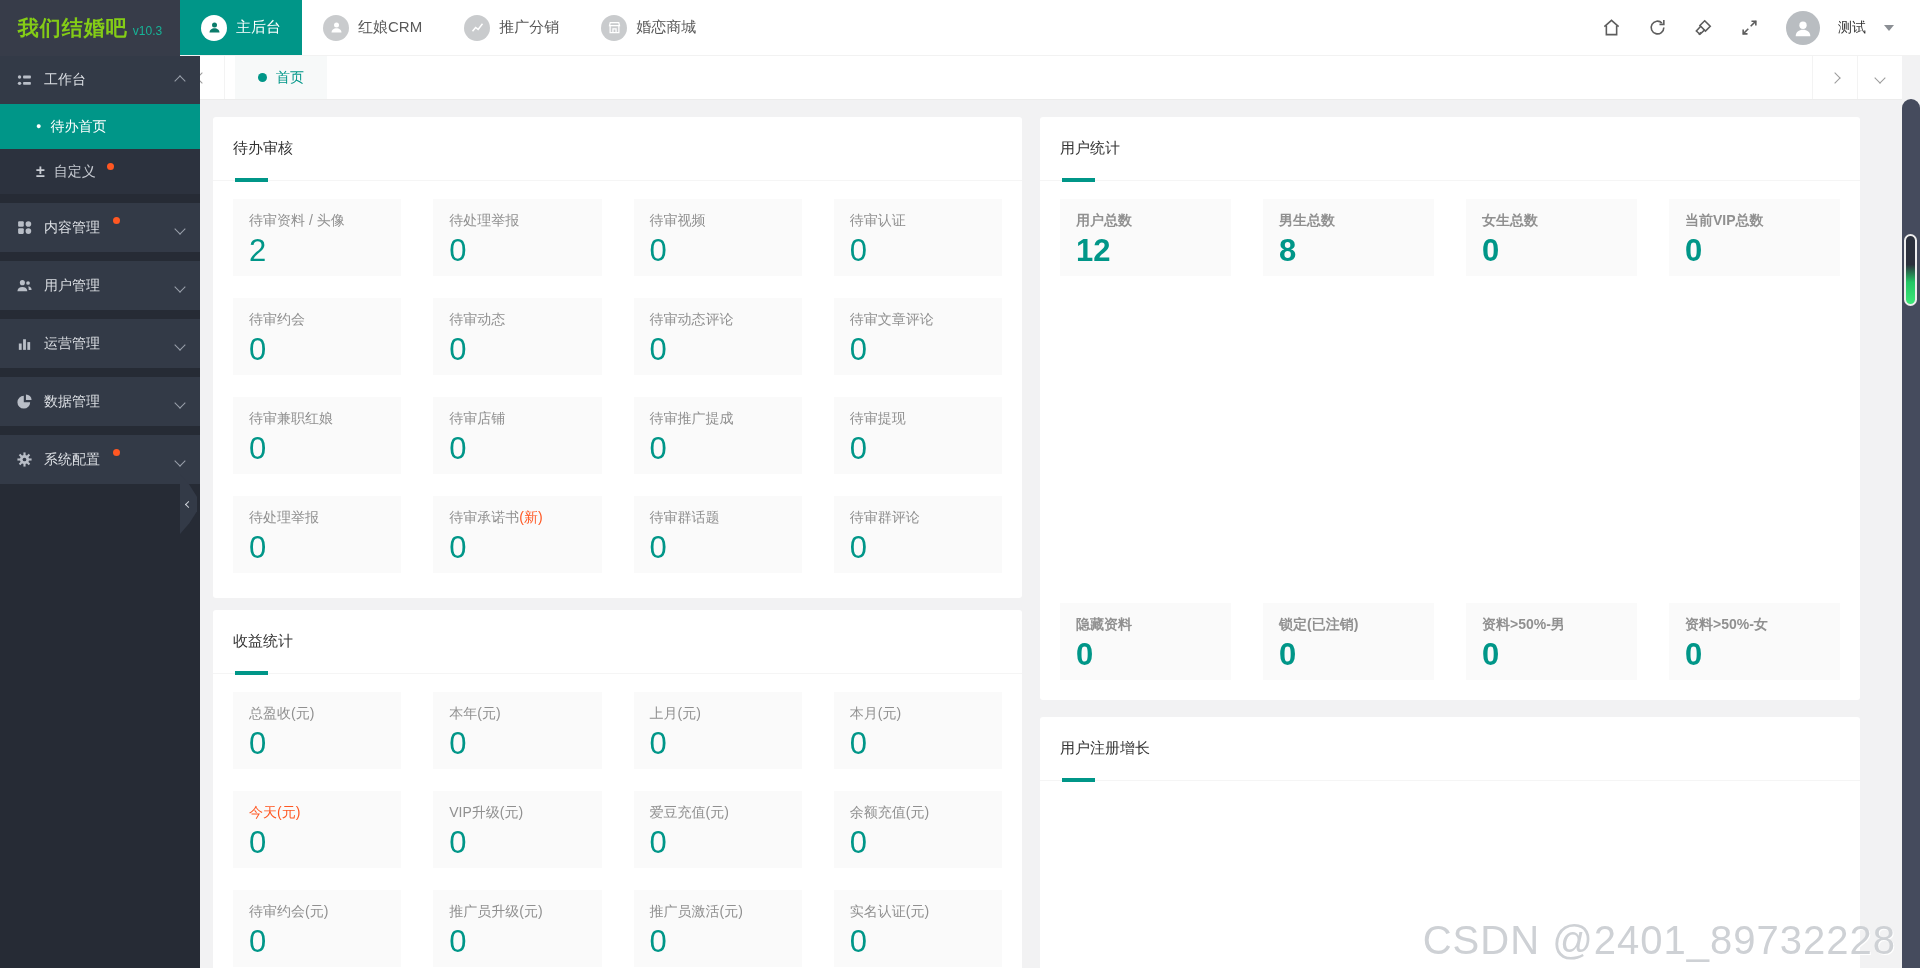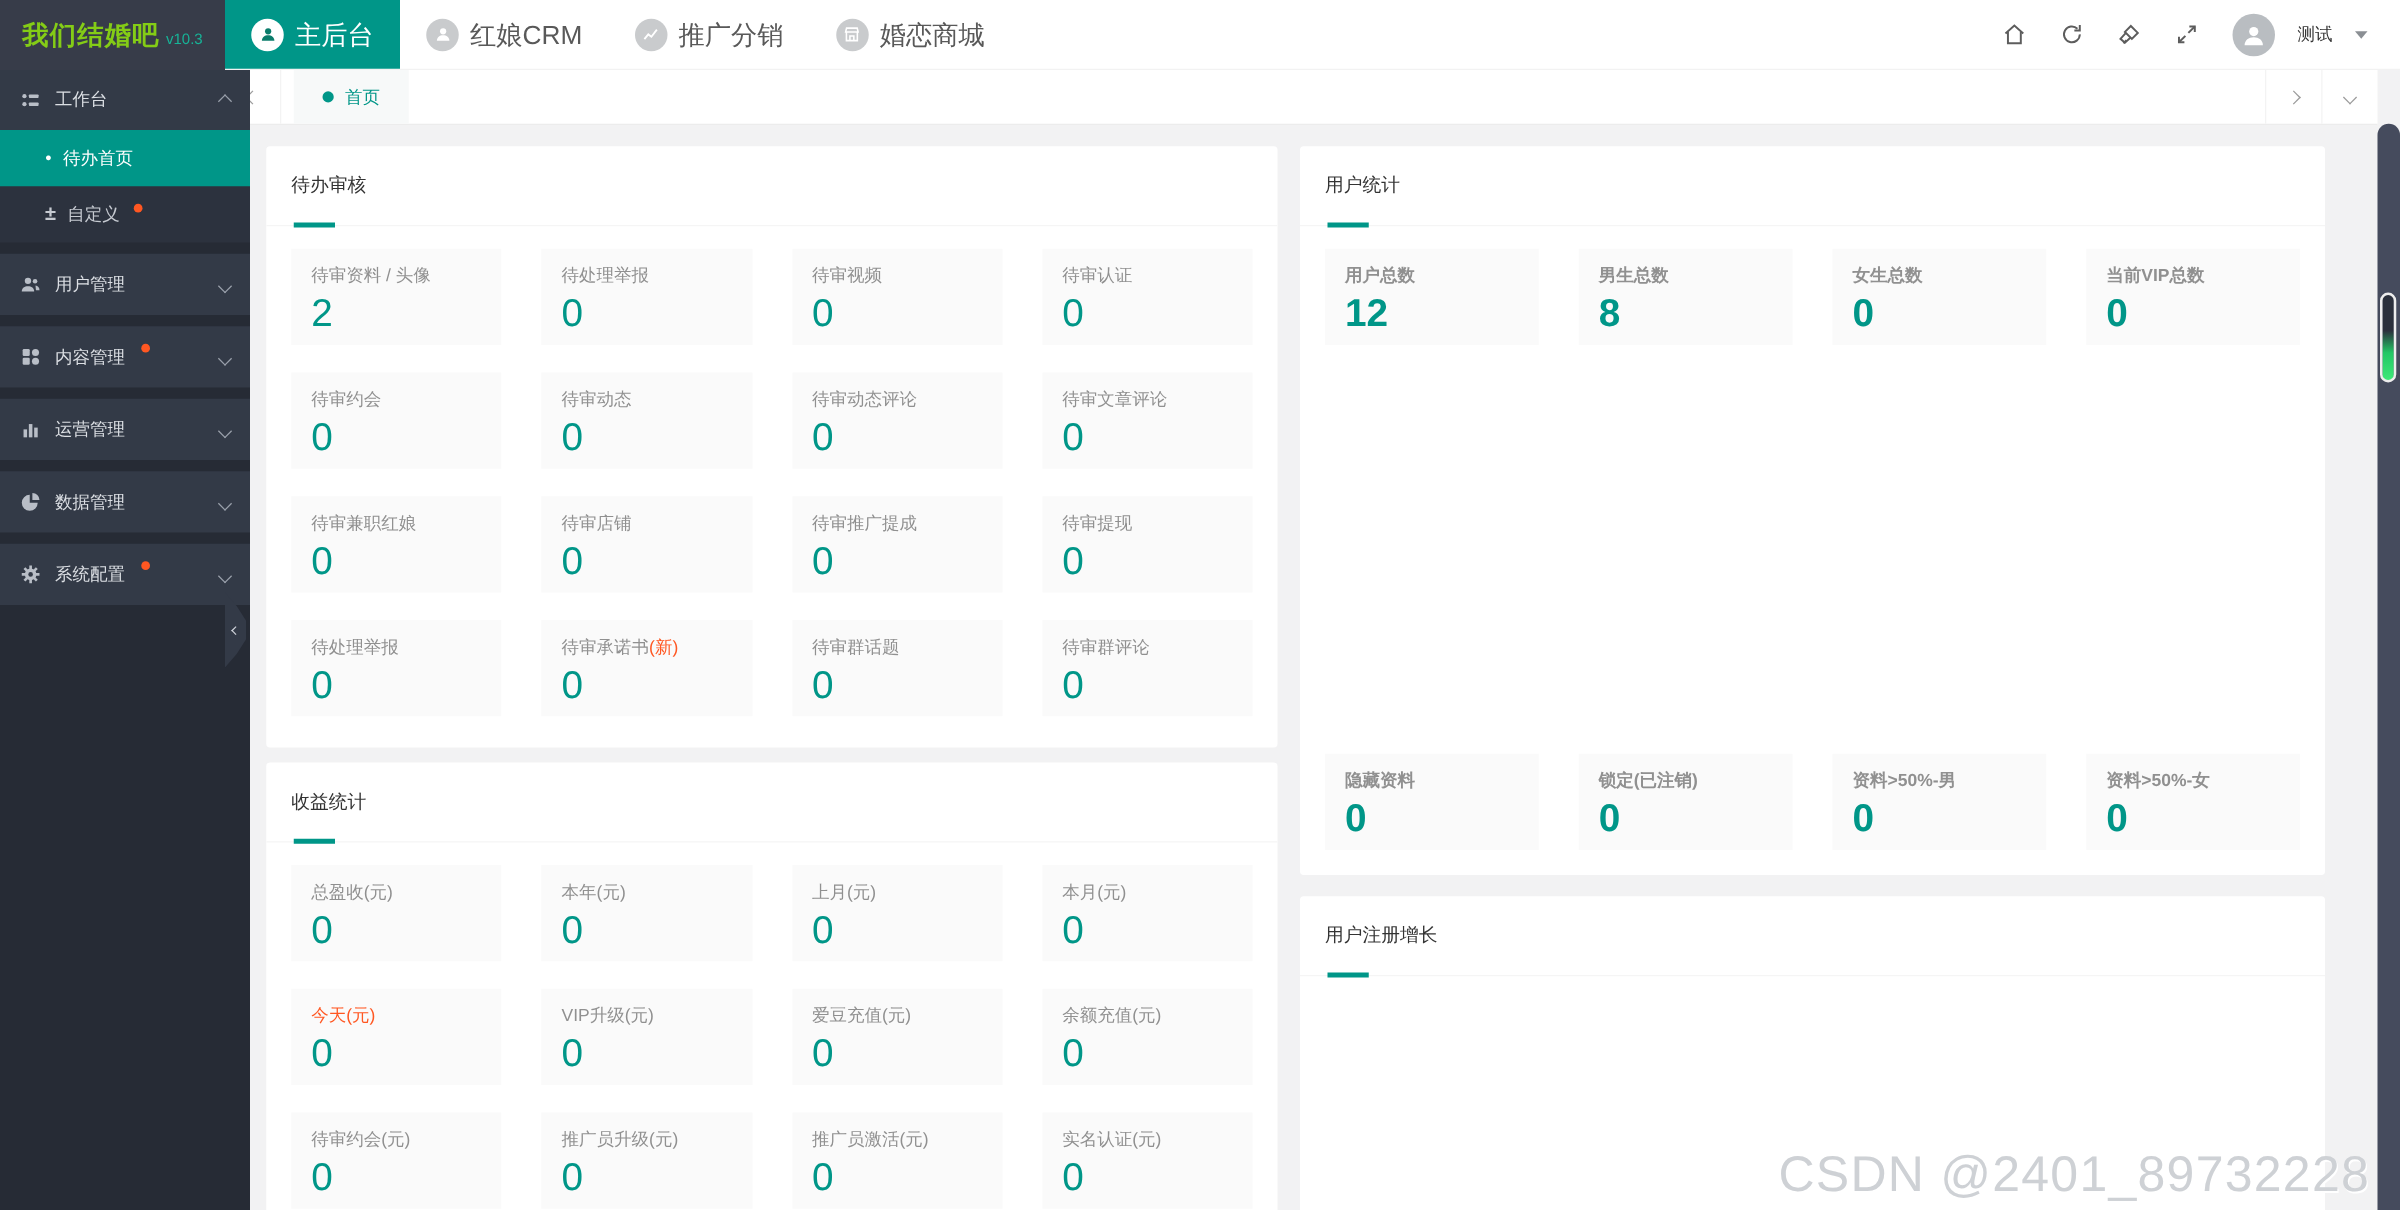--- a/index.html
+++ b/index.html
@@ -8,21 +8,21 @@
 
   
   .logo { position:absolute; left:0; top:0; width:180px; height:56px; background:#373c49;
     display:flex; align-items:center; justify-content:center; gap:5px; z-index:6; }
   .logo-name { color:#84cc16; font-size:21px; font-weight:bold; letter-spacing:1px; }
   .logo-ver { color:#17b397; font-size:12px; margin-top:6px; }
 
   .topbar { position:absolute; left:180px; top:0; right:0; height:56px; background:#fff;
     display:flex; align-items:stretch; z-index:5; border-bottom:1px solid #f2f2f2; }
   .app-tabs { display:flex; align-items:stretch; }
-  .app-tab { display:flex; align-items:center; gap:9px; padding:0 21px; font-size:21px;
+  .app-tab { display:flex; align-items:center; gap:9px; padding:0 21px; font-size:15px;
     color:#595959; cursor:pointer; }
   .app-tab.active { background:#009688; color:#fff; }
   .tab-circle { width:26px; height:26px; border-radius:50%; background:#c9cbcd; color:#fff;
     display:flex; align-items:center; justify-content:center; flex:0 0 auto; }
   .app-tab.active .tab-circle { background:#fff; color:#0b7c6b; }
   .tab-circle svg { width:15px; height:15px; }
 
   .top-actions { margin-left:auto; display:flex; align-items:center; gap:27px; padding-right:26px; }
   .action-icon { width:19px; height:19px; color:#5d5d5d; cursor:pointer; display:flex; }
   .action-icon svg { width:19px; height:19px; }
@@ -232,41 +232,41 @@
     <div class="sub-item">
       <span class="sub-glyph">±</span>
       <span>自定义</span>
       <span class="badge-dot"></span>
     </div>
   </div>
 
   <div class="side-item">
     <span class="side-icon">
       <svg viewBox="0 0 24 24" fill="currentColor">
+          <rect x="3" y="3" width="8" height="8" rx="1.5"></rect>
+          <circle cx="17.5" cy="7" r="4"></circle>
+          <rect x="3" y="13" width="8" height="8" rx="1.5"></rect>
+          <rect x="13.5" y="13" width="8" height="8" rx="4"></rect>
+        </svg>
+    </span>
+    <span>内容管理</span>
+    <span class="badge-dot"></span>
+    <span class="side-chev"><span class="chev down thin"></span></span>
+  </div>
+
+  <div class="side-item">
+    <span class="side-icon">
+      <svg viewBox="0 0 24 24" fill="currentColor">
           <circle cx="9" cy="8" r="3.6"></circle>
           <path d="M2 20c0-4 3.1-6 7-6s7 2 7 6z"></path>
           <circle cx="17" cy="8.5" r="2.6"></circle>
           <path d="M17.5 13.2c2.7.4 4.5 2.2 4.5 5.3h-4"></path>
         </svg>
     </span>
     <span>用户管理</span>
-    <span class="side-chev"><span class="chev down thin"></span></span>
-  </div>
-
-  <div class="side-item">
-    <span class="side-icon">
-      <svg viewBox="0 0 24 24" fill="currentColor">
-          <rect x="3" y="3" width="8" height="8" rx="1.5"></rect>
-          <circle cx="17.5" cy="7" r="4"></circle>
-          <rect x="3" y="13" width="8" height="8" rx="1.5"></rect>
-          <rect x="13.5" y="13" width="8" height="8" rx="4"></rect>
-        </svg>
-    </span>
-    <span>内容管理</span>
-    <span class="badge-dot"></span>
     <span class="side-chev"><span class="chev down thin"></span></span>
   </div>
 
   <div class="side-item">
     <span class="side-icon">
       <svg viewBox="0 0 24 24" fill="currentColor">
           <rect x="4" y="12" width="4" height="9"></rect>
           <rect x="10" y="6" width="4" height="15"></rect>
           <rect x="16" y="10" width="4" height="11"></rect>
         </svg>

